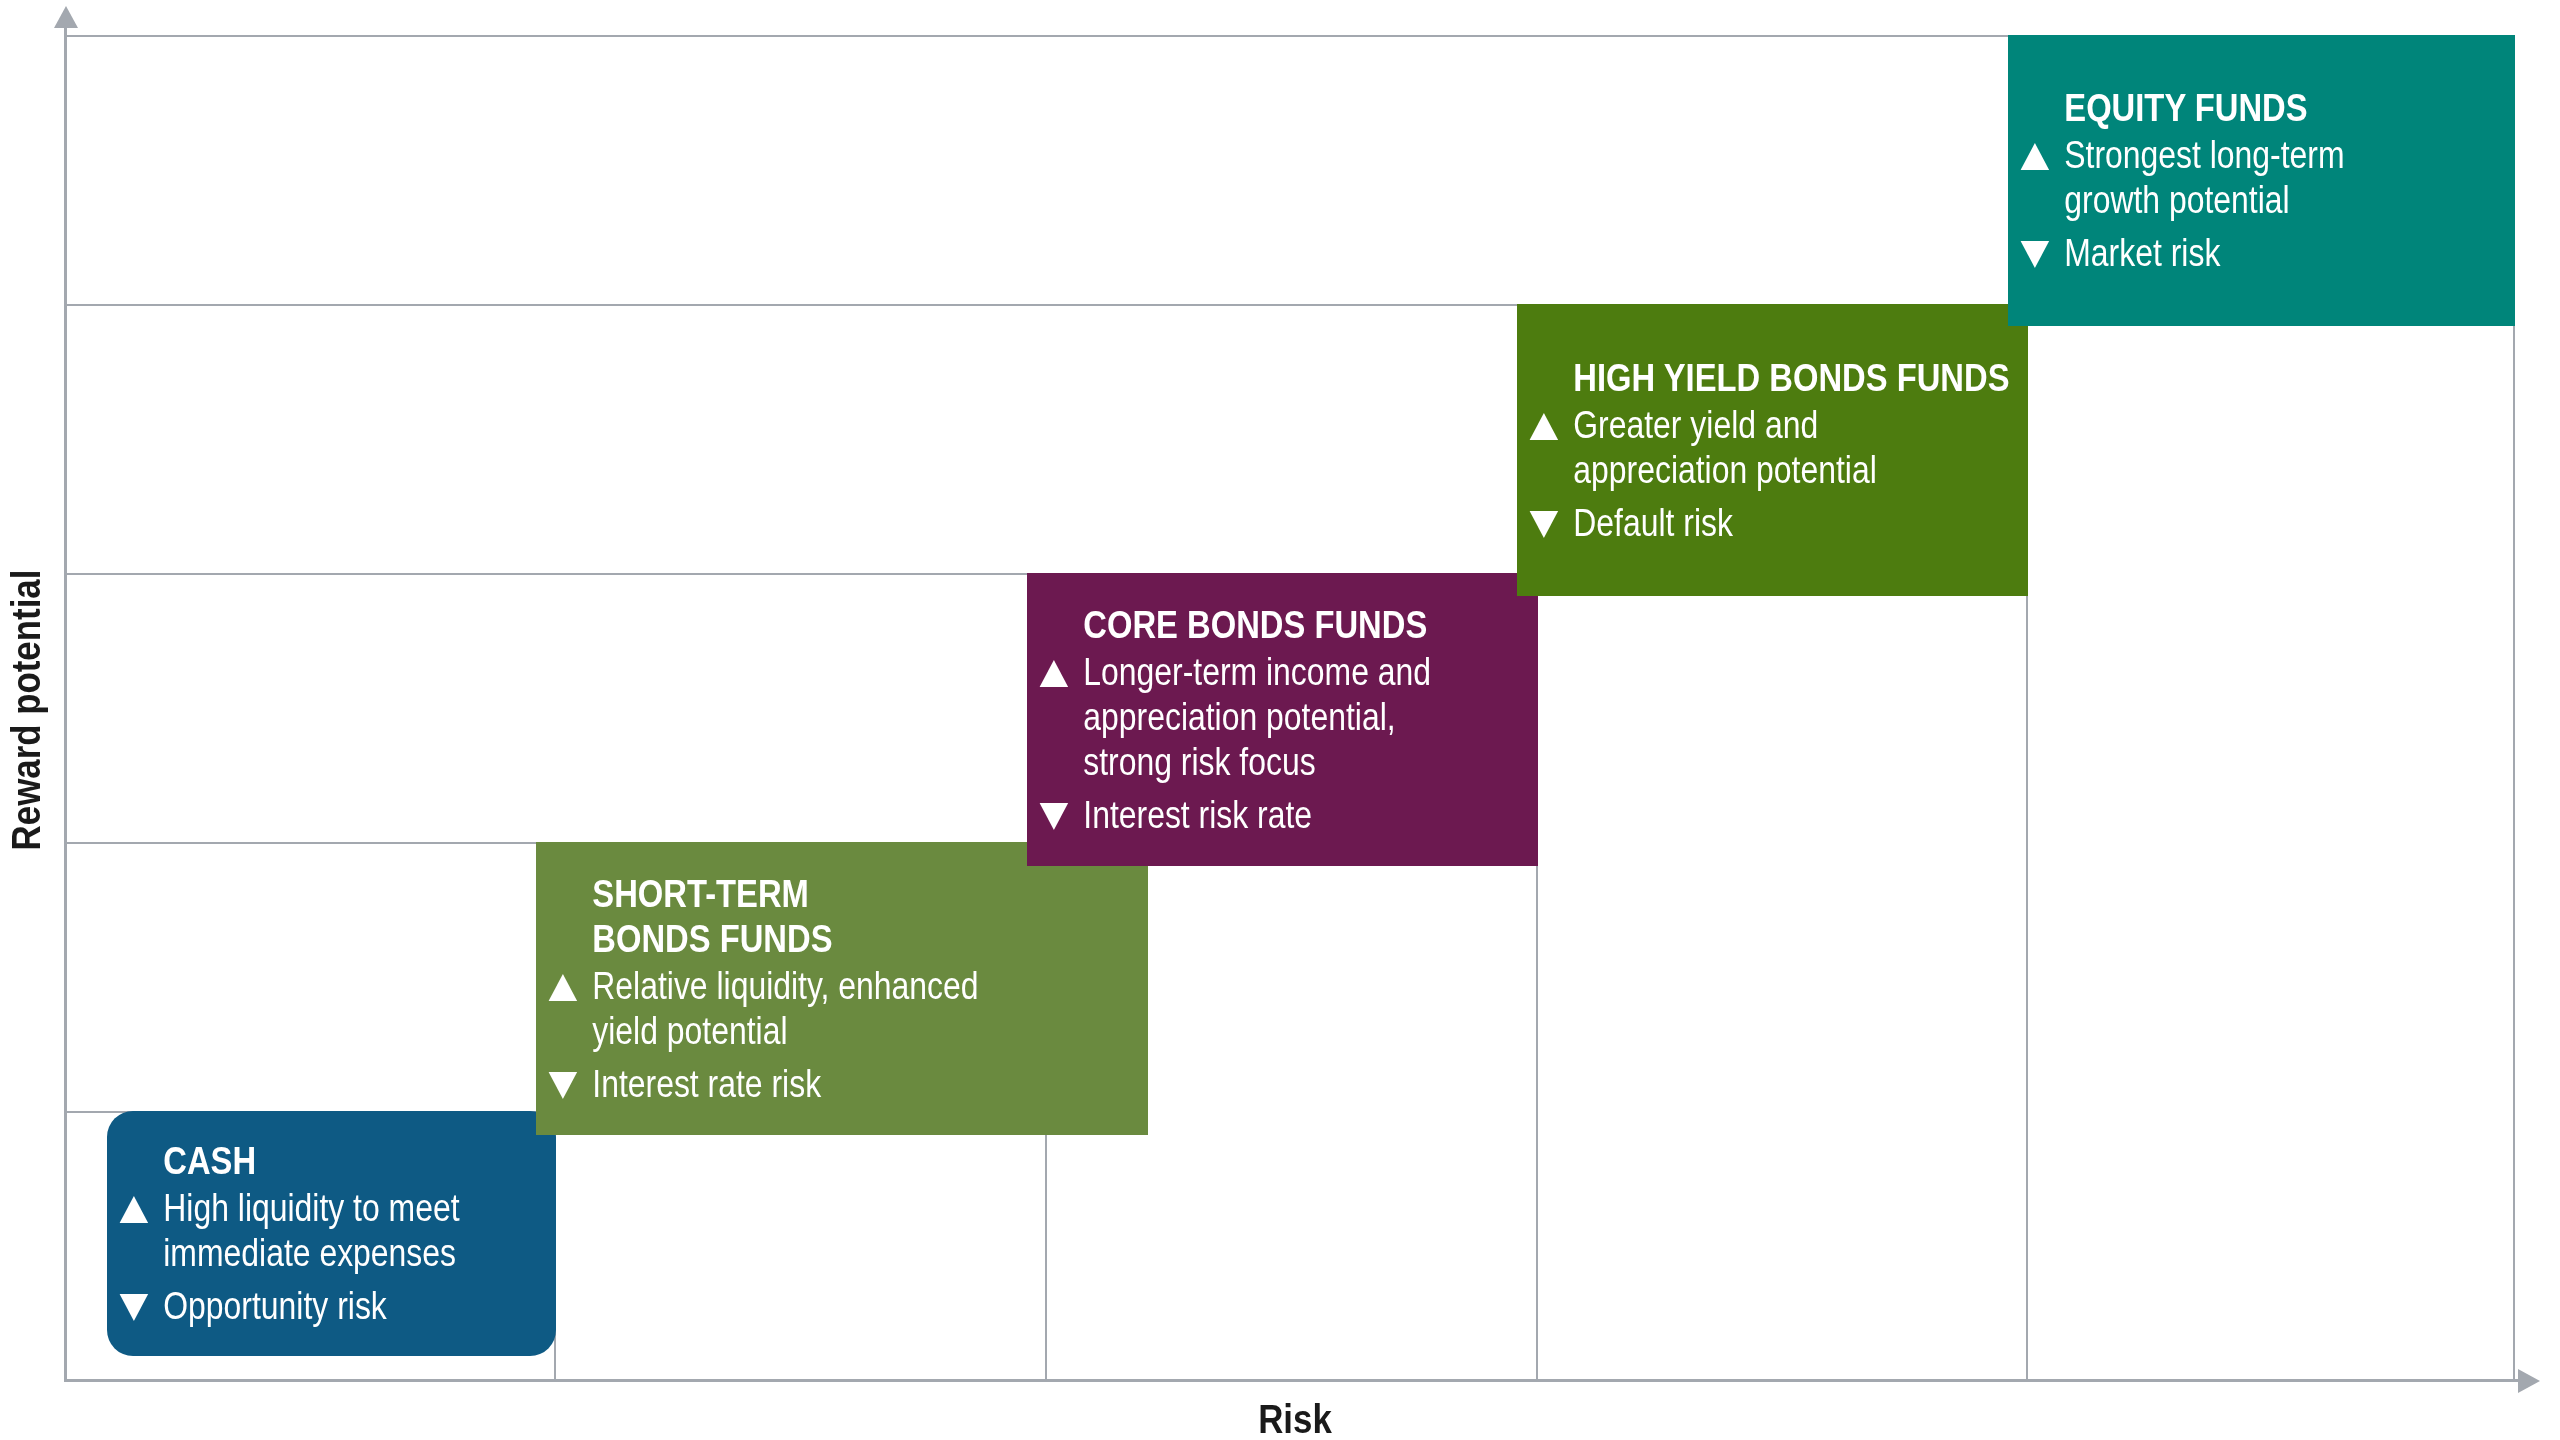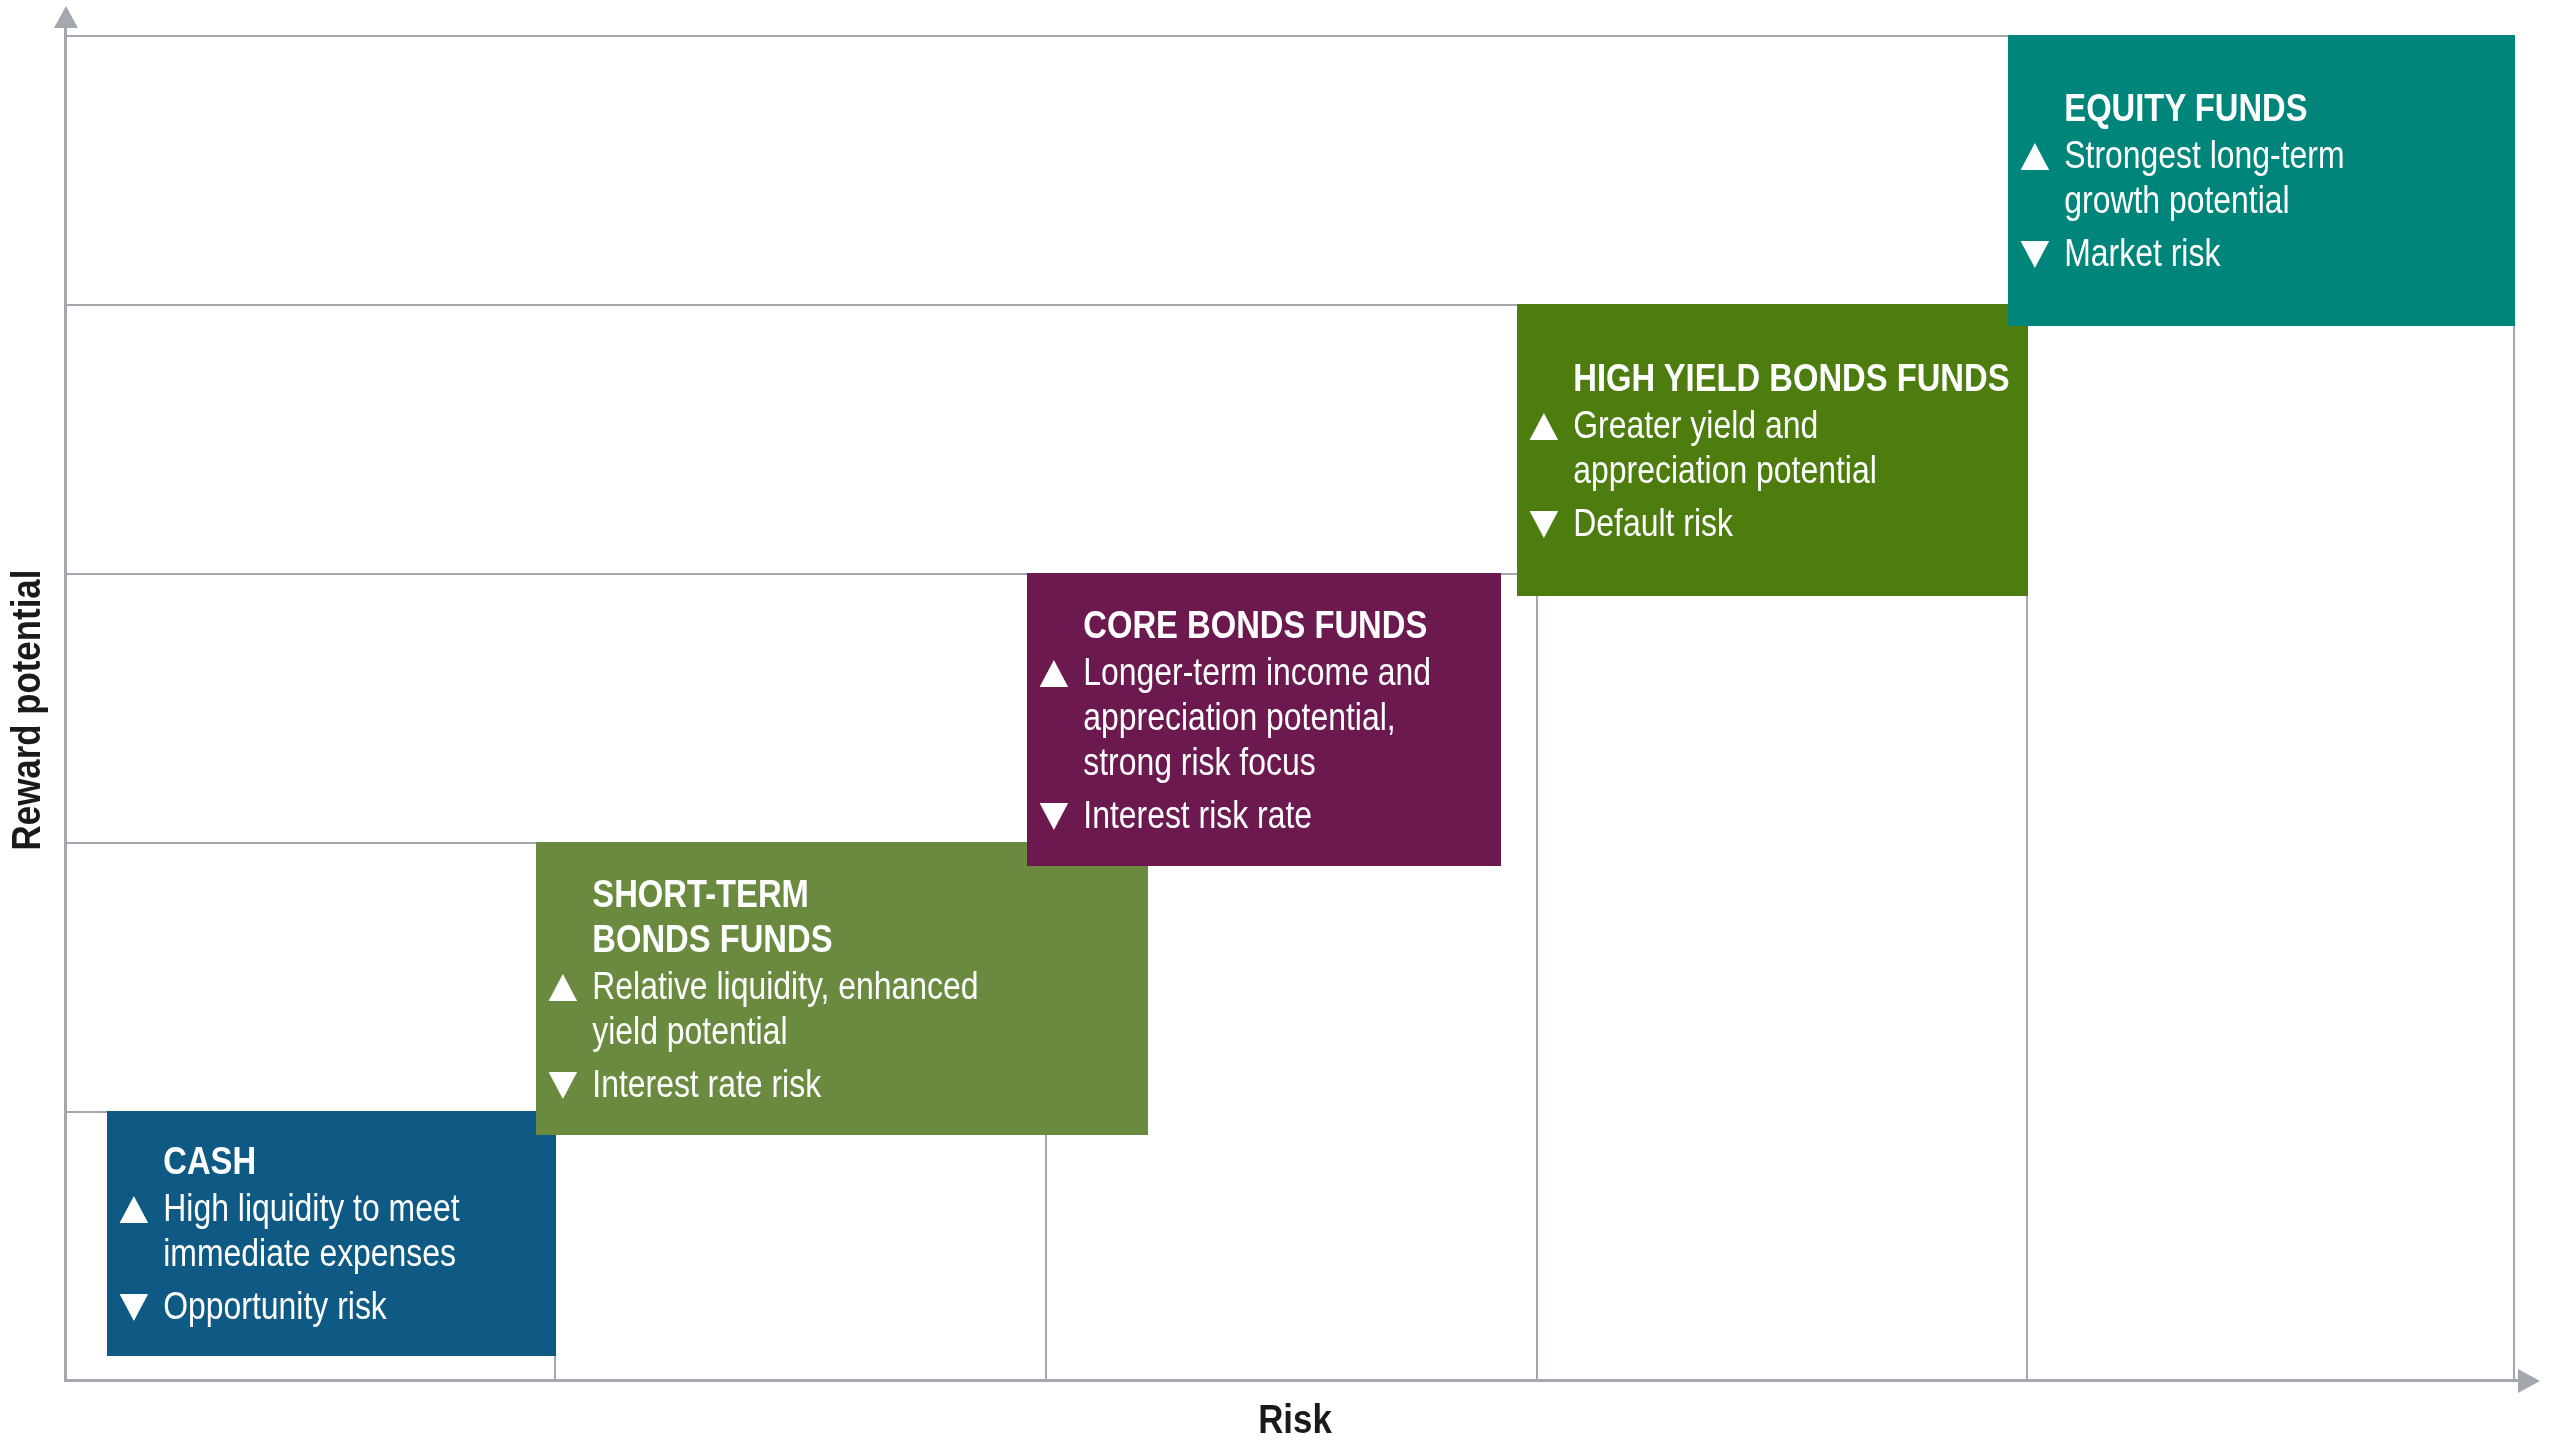--- a/index.html
+++ b/index.html
@@ -48,23 +48,23 @@
 
   
   .fund-box {
     position: absolute;
     color: #ffffff;
     display: flex;
     flex-direction: column;
     justify-content: center;
     box-sizing: border-box;
   }
-  .box-cash   { left: 107px;  top: 1111px; width: 449px; height: 245px; }
+  .box-cash   { left: 107px;  top: 1111px; width: 449px; height: 245px; border-radius: 26px; }
   .box-stb    { left: 536px;  top: 842px;  width: 612px; height: 293px; }
-  .box-core   { left: 1027px; top: 573px;  width: 474px; height: 293px; }
+  .box-core   { left: 1027px; top: 573px;  width: 511px; height: 293px; }
   .box-hy     { left: 1517px; top: 304px;  width: 511px; height: 292px; }
   .box-equity { left: 2008px; top: 35px;   width: 507px; height: 291px; }
 
   .fund-inner {
     padding-left: 15px;
     padding-right: 6px;
     transform: scaleX(0.84);
     transform-origin: left center;
     width: 119%;
     box-sizing: border-box;

